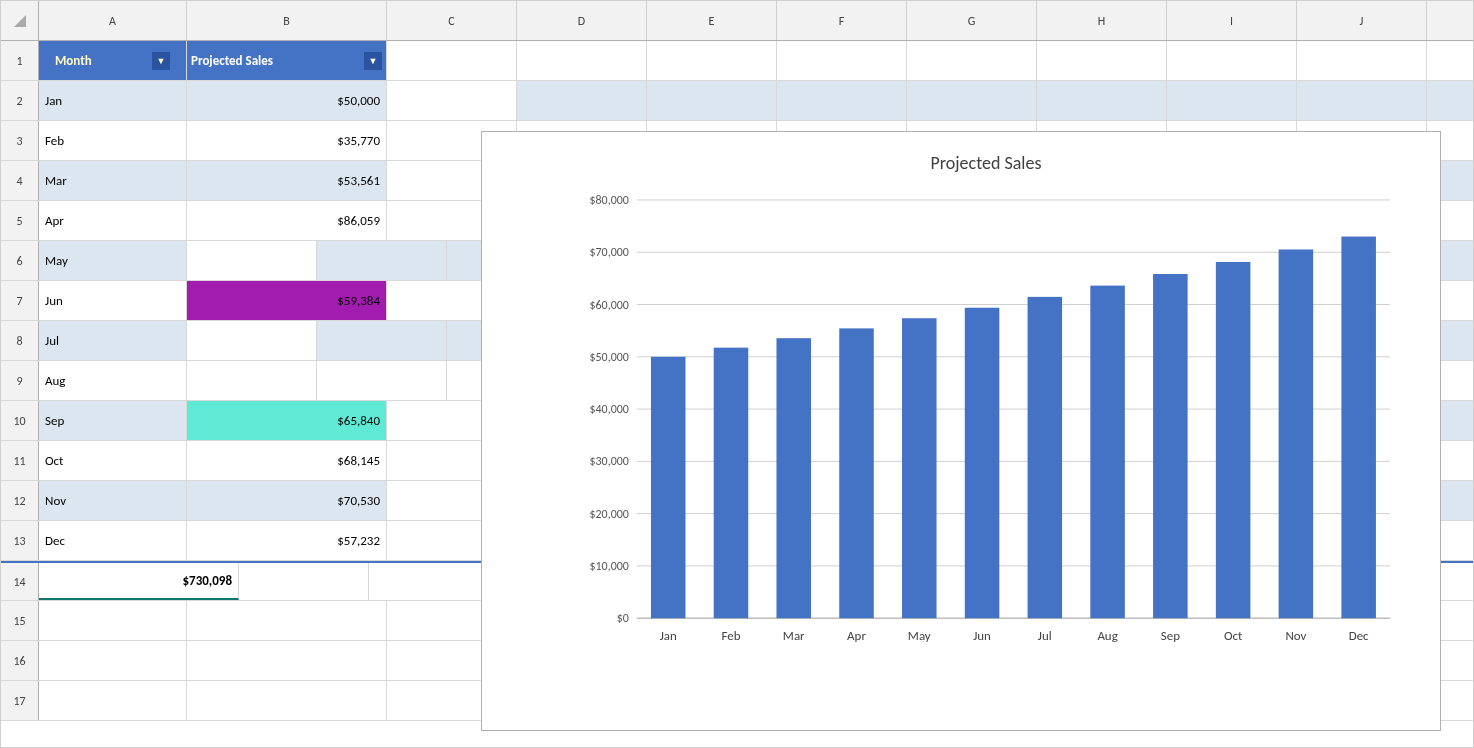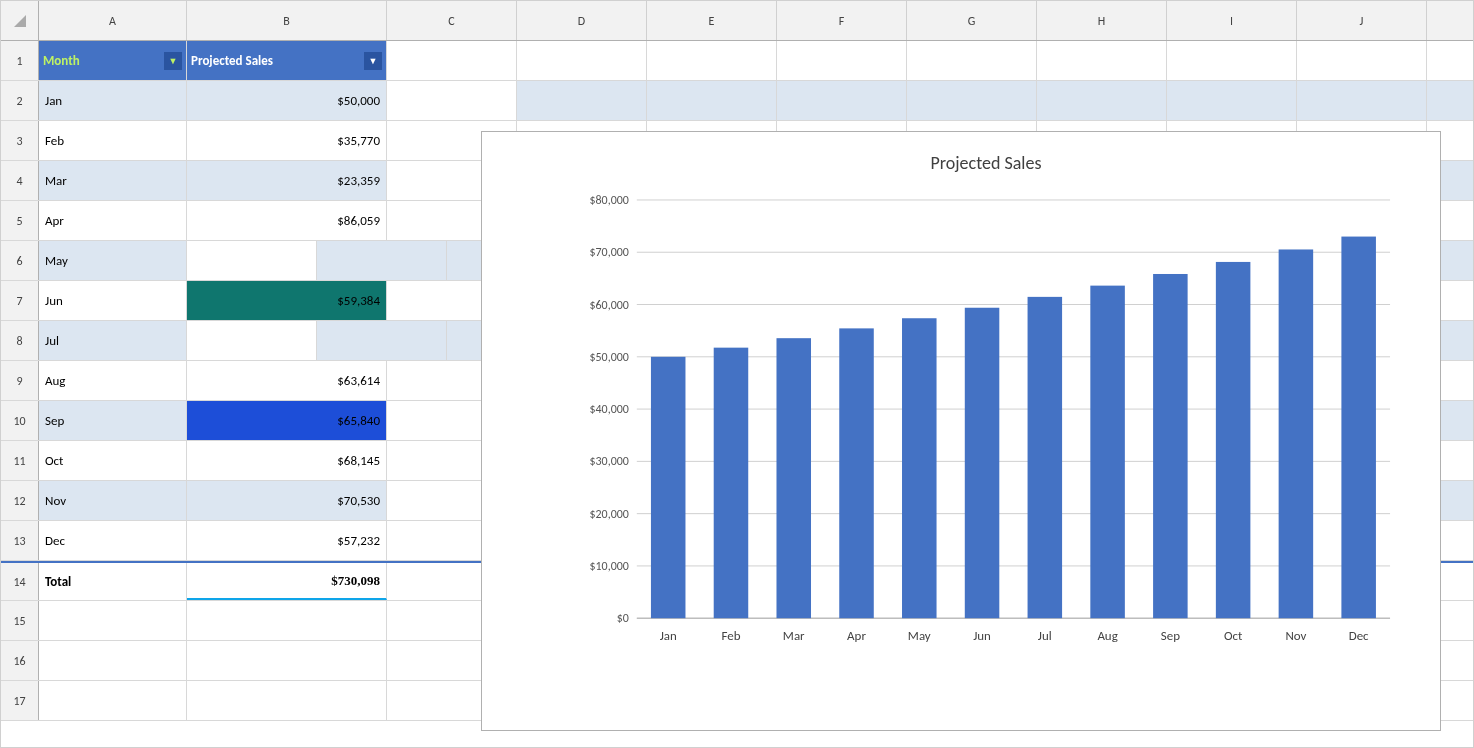--- a/index.html
+++ b/index.html
@@ -149,21 +149,21 @@
     <div class="col-header col-e">E</div>
     <div class="col-header col-f">F</div>
     <div class="col-header col-g">G</div>
     <div class="col-header col-h">H</div>
     <div class="col-header col-i">I</div>
     <div class="col-header col-j">J</div>
   </div>
 
   <div class="row header-row">
     <div class="row-number">1</div>
-    <div class="cell col-a cell-a" style="background:#4472C4;color:#bef264;font-weight:bold;justify-content:space-between;display:flex;align-items:center;padding:0 4px;">
+    <div class="cell col-a cell-a" style="background:#4472C4;color:#fef9c3;font-weight:bold;justify-content:space-between;display:flex;align-items:center;padding:0 16px;">
       <span>Month</span>
       <span style="background:#2a54a0;width:18px;height:18px;display:flex;align-items:center;justify-content:center;font-size:9px;">▼</span>
     </div>
     <div class="cell col-b" style="background:#4472C4;color:white;font-weight:bold;justify-content:space-between;display:flex;align-items:center;padding:0 4px;">
       <span>Projected Sales</span>
       <span style="background:#2a54a0;width:18px;height:18px;display:flex;align-items:center;justify-content:center;font-size:9px;">▼</span>
     </div>
     <div class="cell col-c"></div>
     <div class="cell col-d"></div>
     <div class="cell col-e"></div>
@@ -197,21 +197,21 @@
     <div class="cell col-e"></div>
     <div class="cell col-f"></div>
     <div class="cell col-g"></div>
     <div class="cell col-h"></div>
     <div class="cell col-i"></div>
     <div class="cell col-j"></div>
   </div>
       <div class="row" style="background: rgb(220, 230, 241);">
     <div class="row-number">4</div>
     <div class="cell col-a" style="background:#DCE6F1;">Mar</div>
-    <div class="cell col-b cell-right" style="background:#DCE6F1;justify-content:flex-end;">$23,359</div>
+    <div class="cell col-b cell-right" style="background:#DCE6F1;justify-content:flex-end;">$53,561</div>
     <div class="cell col-c" style="background:#fff;"></div>
     <div class="cell col-d"></div>
     <div class="cell col-e"></div>
     <div class="cell col-f"></div>
     <div class="cell col-g"></div>
     <div class="cell col-h"></div>
     <div class="cell col-i"></div>
     <div class="cell col-j"></div>
   </div>
       <div class="row" style="background: rgb(255, 255, 255);">
@@ -235,21 +235,21 @@
     <div class="cell col-e"></div>
     <div class="cell col-f"></div>
     <div class="cell col-g"></div>
     <div class="cell col-h"></div>
     <div class="cell col-i"></div>
     <div class="cell col-j"></div>
   </div>
       <div class="row" style="background: rgb(255, 255, 255);">
     <div class="row-number">7</div>
     <div class="cell col-a" style="background:#ffffff;">Jun</div>
-    <div class="cell col-b cell-right" style="background:#0f766e;justify-content:flex-end;">$59,384</div>
+    <div class="cell col-b cell-right" style="background:#a21caf;justify-content:flex-end;">$59,384</div>
     <div class="cell col-c" style="background:#fff;"></div>
     <div class="cell col-d"></div>
     <div class="cell col-e"></div>
     <div class="cell col-f"></div>
     <div class="cell col-g"></div>
     <div class="cell col-h"></div>
     <div class="cell col-i"></div>
     <div class="cell col-j"></div>
   </div>
       <div class="row" style="background: rgb(220, 230, 241);">
@@ -260,34 +260,33 @@
     <div class="cell col-e"></div>
     <div class="cell col-f"></div>
     <div class="cell col-g"></div>
     <div class="cell col-h"></div>
     <div class="cell col-i"></div>
     <div class="cell col-j"></div>
   </div>
       <div class="row" style="background: rgb(255, 255, 255);">
     <div class="row-number">9</div>
     <div class="cell col-a" style="background:#ffffff;">Aug</div>
-    <div class="cell col-b cell-right" style="background:#ffffff;justify-content:flex-end;">$63,614</div>
     <div class="cell col-c" style="background:#fff;"></div>
     <div class="cell col-d"></div>
     <div class="cell col-e"></div>
     <div class="cell col-f"></div>
     <div class="cell col-g"></div>
     <div class="cell col-h"></div>
     <div class="cell col-i"></div>
     <div class="cell col-j"></div>
   </div>
       <div class="row" style="background: rgb(220, 230, 241);">
     <div class="row-number">10</div>
     <div class="cell col-a" style="background:#DCE6F1;">Sep</div>
-    <div class="cell col-b cell-right" style="background:#1d4ed8;justify-content:flex-end;text-align:right;">$65,840</div>
+    <div class="cell col-b cell-right" style="background:#5eead4;justify-content:flex-end;text-align:right;">$65,840</div>
     <div class="cell col-c" style="background:#fff;"></div>
     <div class="cell col-d"></div>
     <div class="cell col-e"></div>
     <div class="cell col-f"></div>
     <div class="cell col-g"></div>
     <div class="cell col-h"></div>
     <div class="cell col-i"></div>
     <div class="cell col-j"></div>
   </div>
       <div class="row" style="background: rgb(255, 255, 255);">
@@ -326,24 +325,21 @@
     <div class="cell col-f"></div>
     <div class="cell col-g"></div>
     <div class="cell col-h"></div>
     <div class="cell col-i"></div>
     <div class="cell col-j"></div>
   </div>
     </div>
 
   <div class="row total-row">
     <div class="row-number">14</div>
-    <div class="cell col-a cell-bold" style="font-weight:bold;">
-      <span>Total</span>
-    </div>
-    <div class="cell col-b cell-right cell-bold" style="font-weight:bold;justify-content:flex-end;border-bottom:2px solid #0ea5e9;font-family:Liberation Serif, serif;">
+    <div class="cell col-b cell-right cell-bold" style="font-weight:bold;justify-content:flex-end;border-bottom:2px solid #0f766e;">
       <span>$730,098</span>
     </div>
     <div class="cell col-c"></div>
     <div class="cell col-d"></div>
     <div class="cell col-e"></div>
     <div class="cell col-f"></div>
     <div class="cell col-g"></div>
     <div class="cell col-h"></div>
     <div class="cell col-i"></div>
     <div class="cell col-j"></div>

